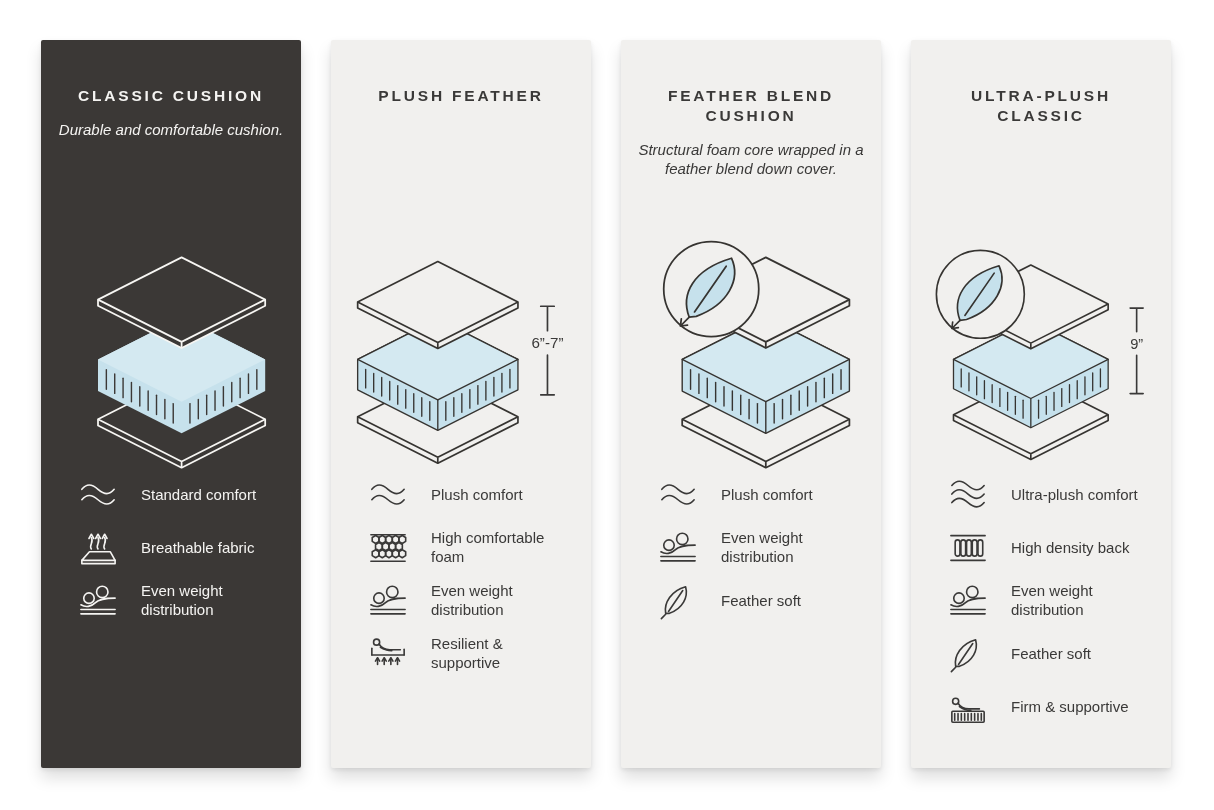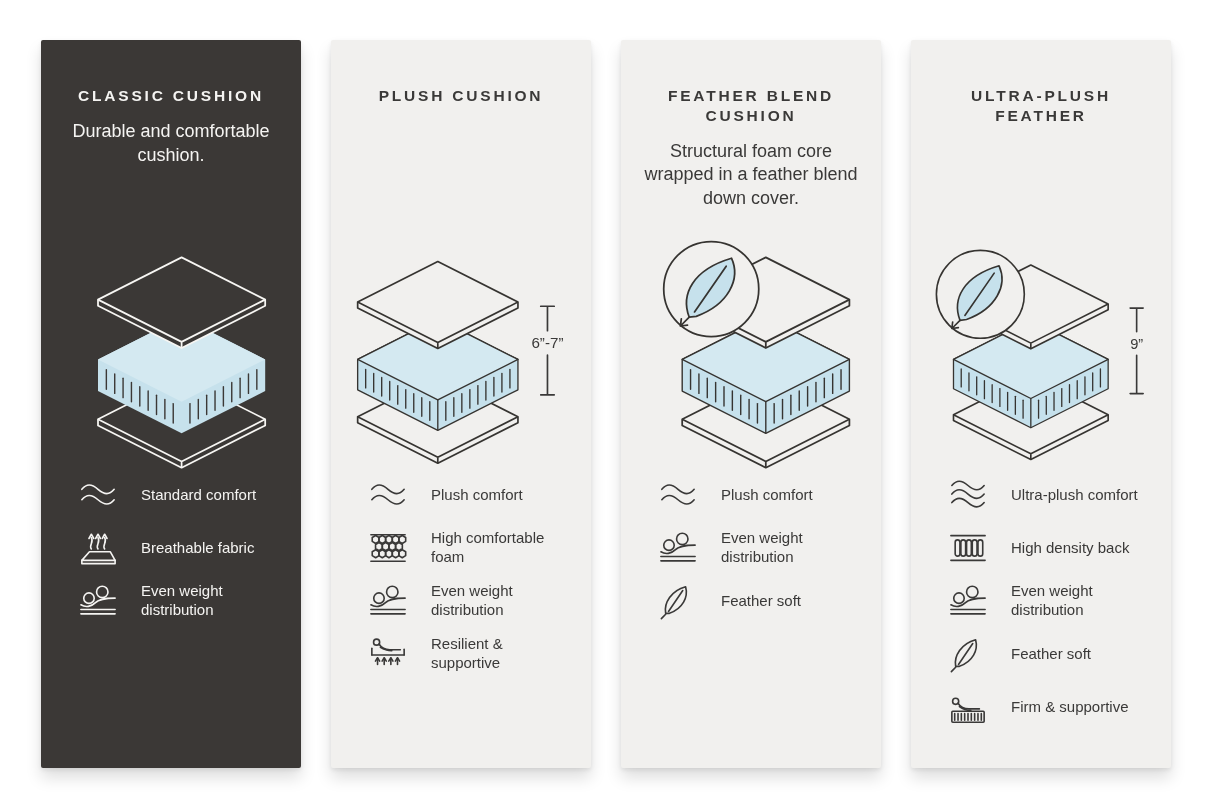--- a/index.html
+++ b/index.html
@@ -31,22 +31,23 @@
     margin:0 auto;
     max-width:200px;
     font-size:15.5px;
     font-weight:700;
     letter-spacing:2.8px;
     line-height:1.28;
   }
   .panel-desc{
     margin:14px auto 0 auto;
     max-width:232px;
-    font-size:18px;
+    font-size:15px;
     line-height:1.32;
+    font-style:italic;
   }
   .illustration{
     height:236px;
     display:flex;
     justify-content:flex-end;
     align-items:flex-start;
   }
   .illustration svg{ display:block; height:242px; }
   .features{
     display:flex;
@@ -145,21 +146,21 @@
               <path d="M4 33.5 H40"></path>
             </svg>
           </span>
           <span class="f-label">Even weight distribution</span>
         </div>
       </div>
   </section>
 
   <section class="panel panel-light">
     <div class="panel-header">
-      <h2 class="panel-title">PLUSH CUSHION</h2>
+      <h2 class="panel-title">PLUSH FEATHER</h2>
     </div>
     <div class="illustration">
         <svg viewBox="-5 0 275 275">
     <path d="M10 206 L105 158 L200 206 L200 213 L105 261 L10 213 Z" fill="#f1f0ee" stroke="#363431" stroke-width="2" stroke-linejoin="round"></path>
             <path d="M10 206 L105 254 L200 206 M105 254 L105 261" fill="none" stroke="#363431" stroke-width="2" stroke-linejoin="round"></path>
 
     <path d="M10 138 L105 90 L200 138 L200 174 L105 222 L10 174 Z" fill="#c6e1ec" stroke="#363431" stroke-width="1.6" stroke-linejoin="round"></path>
     <path d="M10 138 L105 90 L200 138 L105 186 Z" fill="#d4e9f1" stroke="#363431" stroke-width="1.6" stroke-linejoin="round"></path>
     <path d="M105 186 V222" fill="none" stroke="#363431" stroke-width="1.6"></path>
     <g fill="none" stroke="#363431" stroke-width="1.6" stroke-linecap="round">
@@ -334,21 +335,21 @@
               <path d="M9 34 L4.5 38.5"></path>
             </svg>
           </span>
           <span class="f-label">Feather soft</span>
         </div>
       </div>
   </section>
 
   <section class="panel panel-light">
     <div class="panel-header">
-      <h2 class="panel-title">ULTRA-PLUSH FEATHER</h2>
+      <h2 class="panel-title">ULTRA-PLUSH CLASSIC</h2>
     </div>
     <div class="illustration">
         <svg viewBox="-25 0 285 275">
     <path d="M10 206 L105 158 L200 206 L200 213 L105 261 L10 213 Z" fill="#f1f0ee" stroke="#363431" stroke-width="2" stroke-linejoin="round"></path>
             <path d="M10 206 L105 254 L200 206 M105 254 L105 261" fill="none" stroke="#363431" stroke-width="2" stroke-linejoin="round"></path>
 
     <path d="M10 138 L105 90 L200 138 L200 174 L105 222 L10 174 Z" fill="#c6e1ec" stroke="#363431" stroke-width="1.6" stroke-linejoin="round"></path>
     <path d="M10 138 L105 90 L200 138 L105 186 Z" fill="#d4e9f1" stroke="#363431" stroke-width="1.6" stroke-linejoin="round"></path>
     <path d="M105 186 V222" fill="none" stroke="#363431" stroke-width="1.6"></path>
     <g fill="none" stroke="#363431" stroke-width="1.6" stroke-linecap="round">

